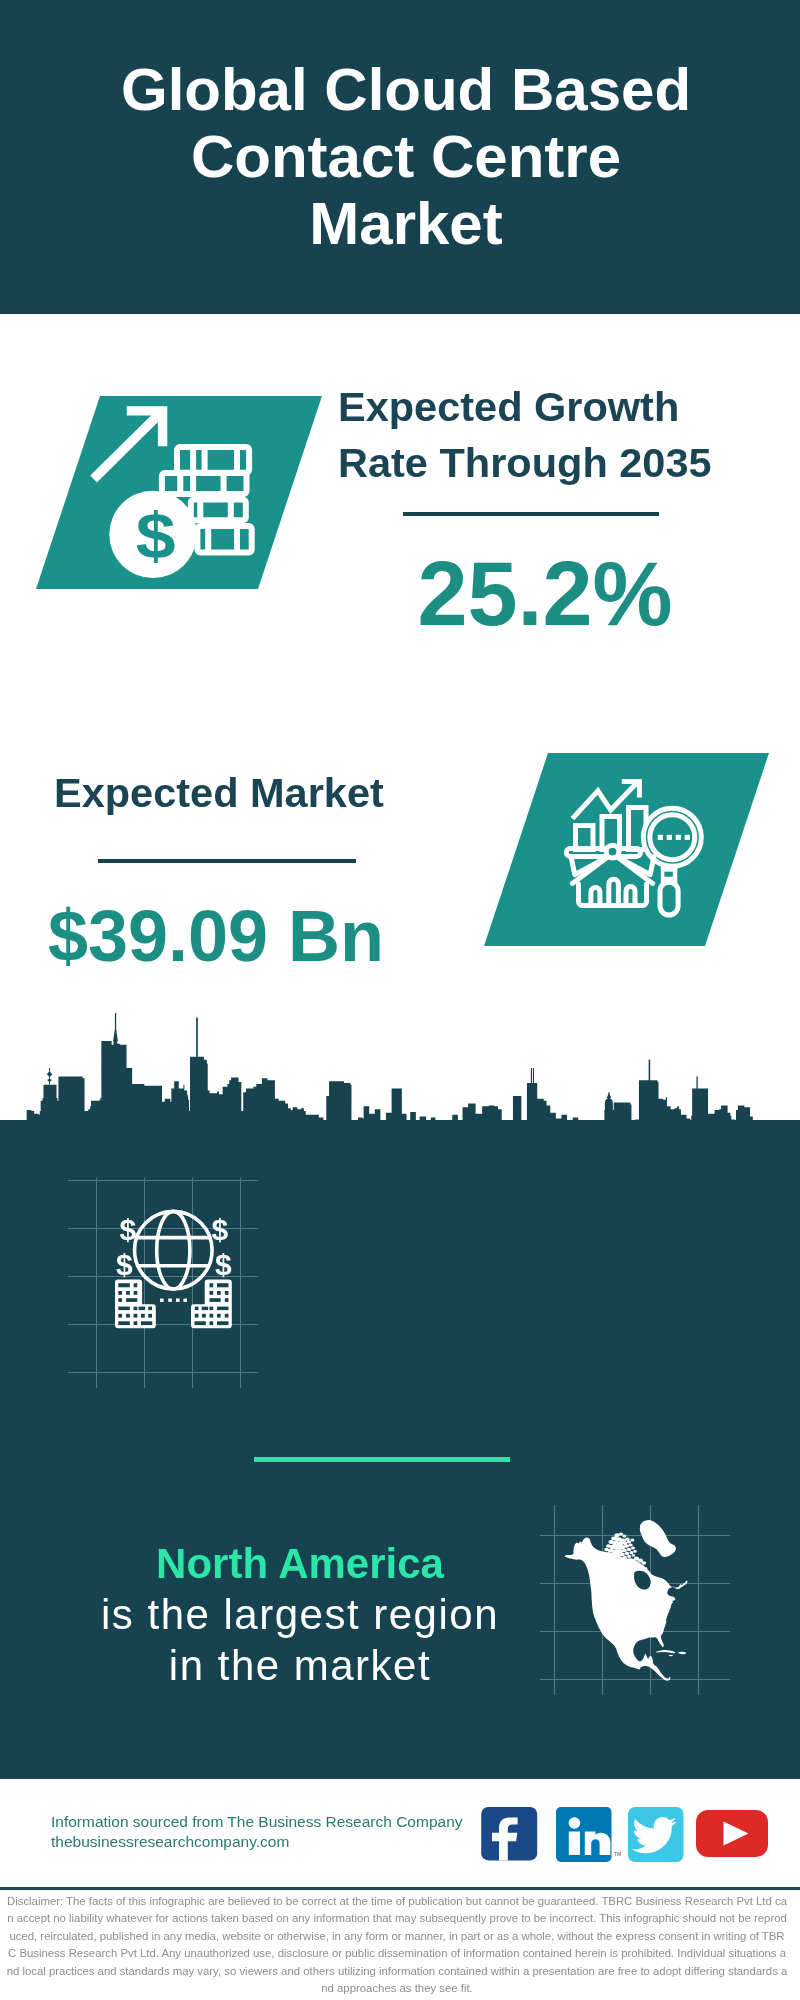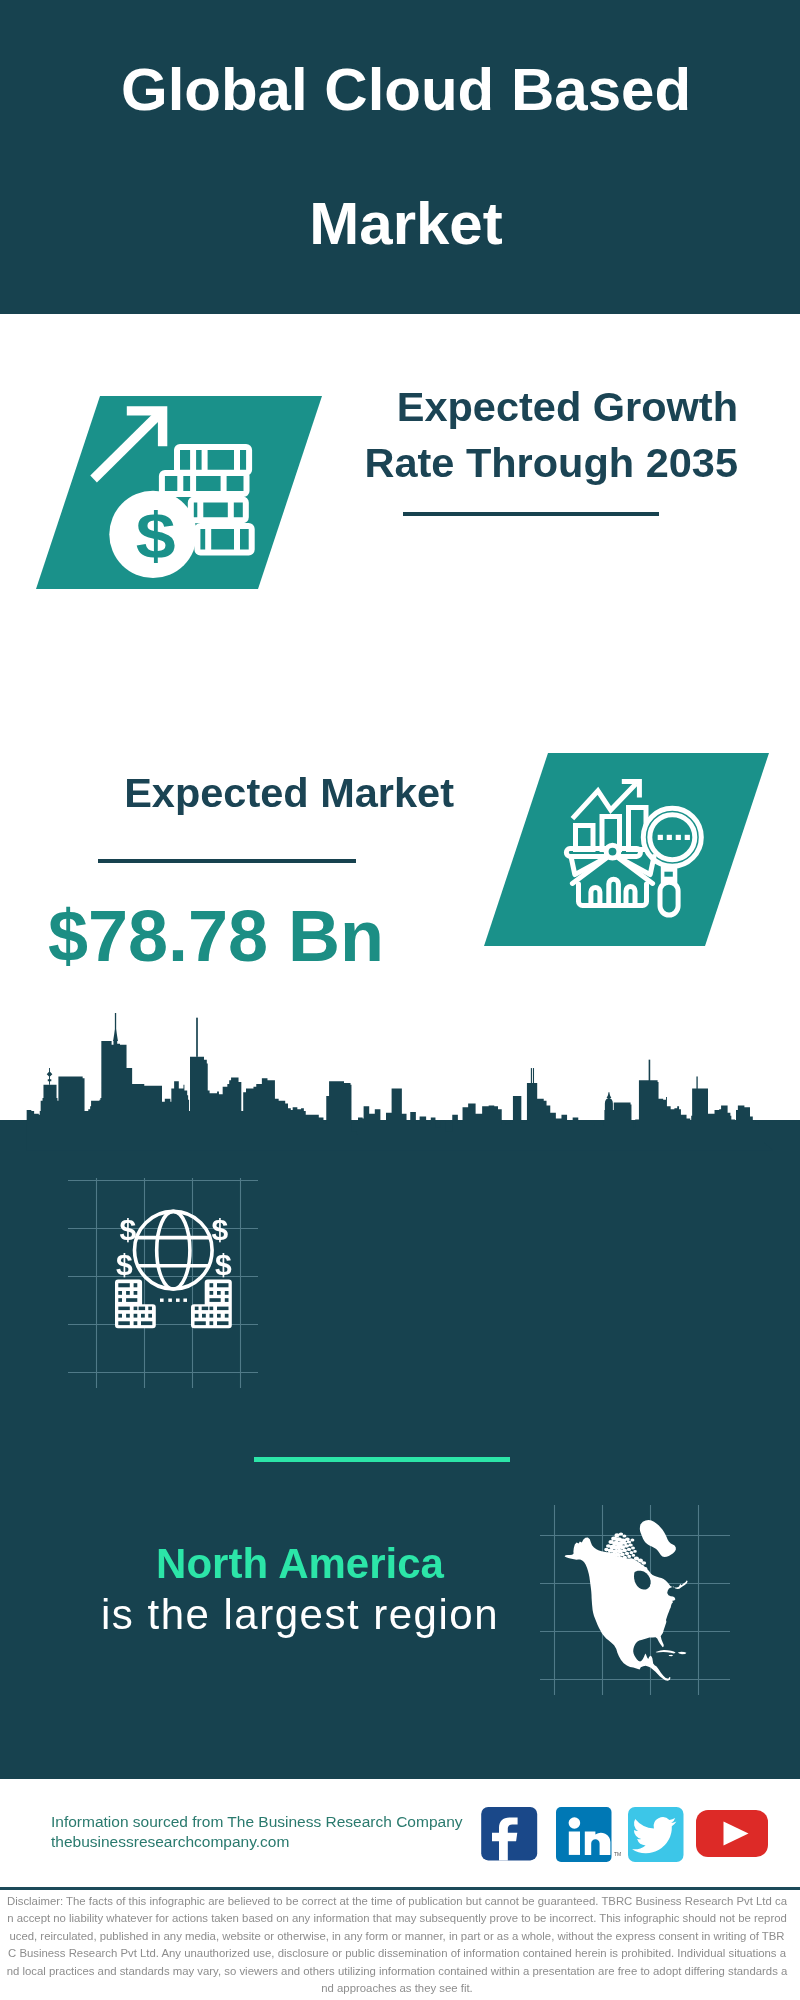--- a/index.html
+++ b/index.html
@@ -9,21 +9,21 @@
   .page{position:relative;width:800px;height:2000px;background:#fff;}
 
   
   .header{position:absolute;left:0;top:0;width:800px;height:314px;background:#17424f;}
   .title{position:absolute;left:6px;top:0;width:800px;text-align:center;color:#ffffff;
          font-size:60px;line-height:67px;font-weight:bold;letter-spacing:0px;padding-top:56px;}
 
   
   .plg{position:absolute;background:#1a918a;}
   .stat-label{position:absolute;color:#1b4454;font-weight:bold;font-size:41.5px;line-height:56px;
-              text-align:right;letter-spacing:0px;white-space:nowrap;}
+              text-align:left;letter-spacing:0px;white-space:nowrap;}
   .rule{position:absolute;height:4px;background:#17424f;}
   .stat-value{position:absolute;color:#1c8e84;font-weight:bold;line-height:1;
               text-align:center;letter-spacing:0px;white-space:nowrap;}
 
   
   .darkpanel{position:absolute;left:0;top:1120px;width:800px;height:659px;background:#17424f;}
   .skyline{position:absolute;left:0;top:1013px;width:800px;height:140px;}
 
   .msg{position:absolute;text-align:center;white-space:nowrap;font-size:42px;}
   .msg .hl{color:#2ce5a8;font-weight:bold;}
@@ -36,21 +36,21 @@
               line-height:17.4px;text-align:center;word-break:break-all;}
 </style>
 </head>
 <body>
 
 <div class="page">
 
   <div class="header">
     <div class="title">
       <span>Global Cloud Based</span><br>
-      <br>
+      <span>Contact Centre</span><br>
       <span>Market</span>
     </div>
   </div>
 
   <div class="plg" style="left:36px;top:396px;width:800px;height:0;">
     <svg width="300" height="200" viewBox="0 0 300 200" style="position:absolute;left:0;top:0;overflow:visible">
       <polygon points="64,0 286,0 222,193 0,193" fill="#1a918a"></polygon>
     </svg>
   </div>
   <div style="position:absolute;left:90px;top:396px;width:175px;height:193px;">
@@ -73,26 +73,27 @@
       </g>
       <circle cx="153" cy="534.4" r="43.7" fill="#ffffff"></circle>
       <text x="155.8" y="558.5" fill="#1a918a" font-family="Liberation Sans, sans-serif" font-weight="bold" font-size="64" text-anchor="middle" transform="translate(155.8,0) scale(1.12,1) translate(-155.8,0)">$</text>
     </svg>
   </div>
   <div class="stat-label" style="left:338px;top:379px;width:400px;">
     <span>Expected Growth</span><br>
     <span>Rate Through 2035</span>
   </div>
   <div class="rule" style="left:403px;top:512px;width:256px;"></div>
+  <div class="stat-value" style="left:345px;top:549px;width:400px;font-size:90px;">25.2%</div>
 
   <div class="stat-label" style="left:54px;top:725px;width:400px;margin-top:40px;">
     <span>Expected Market</span><br>
   </div>
   <div class="rule" style="left:98px;top:859px;width:258px;"></div>
-  <div class="stat-value" style="left:16px;top:900px;width:400px;font-size:72px;">$78.78 Bn</div>
+  <div class="stat-value" style="left:16px;top:900px;width:400px;font-size:72px;">$39.09 Bn</div>
 
   <div style="position:absolute;left:484px;top:753px;width:300px;height:200px;">
     <svg width="300" height="200" viewBox="0 0 300 200" style="position:absolute;left:0;top:0;overflow:visible">
       <polygon points="64,0 285,0 221,193 0,193" fill="#1a918a"></polygon>
     </svg>
   </div>
   <div style="position:absolute;left:560px;top:775px;width:150px;height:145px;">
     <svg viewBox="560 775 150 145" width="150" height="145">
       <g fill="none" stroke="#ffffff" stroke-width="5.0" stroke-linejoin="miter" stroke-linecap="butt">
 
@@ -235,20 +236,21 @@
       </g>
     </svg>
   </div>
 
 
   <div class="greenrule" style="left:254px;top:1457px;width:256px;"></div>
 
   <div class="msg" style="left:45px;top:1538px;width:510px;line-height:51px;">
     <span class="hl" style="letter-spacing:0px">North America</span><br>
     <span class="sub" style="letter-spacing:1.5px">is the largest region</span><br>
+    <span class="sub" style="letter-spacing:1.5px">in the market</span>
   </div>
 
   <svg style="position:absolute;left:540px;top:1505px;" width="190" height="190" viewBox="0 0 190 190">
     <g stroke="#5a8492" stroke-width="1.1" opacity="0.85">
       <path d="M14.5 0 V190 M62.5 0 V190 M110.5 0 V190 M158.5 0 V190"></path>
       <path d="M0 30.5 H190 M0 78.5 H190 M0 126.5 H190 M0 174.5 H190"></path>
     </g>
   </svg>
 
   <div style="position:absolute;left:555px;top:1505px;width:150px;height:190px;">

